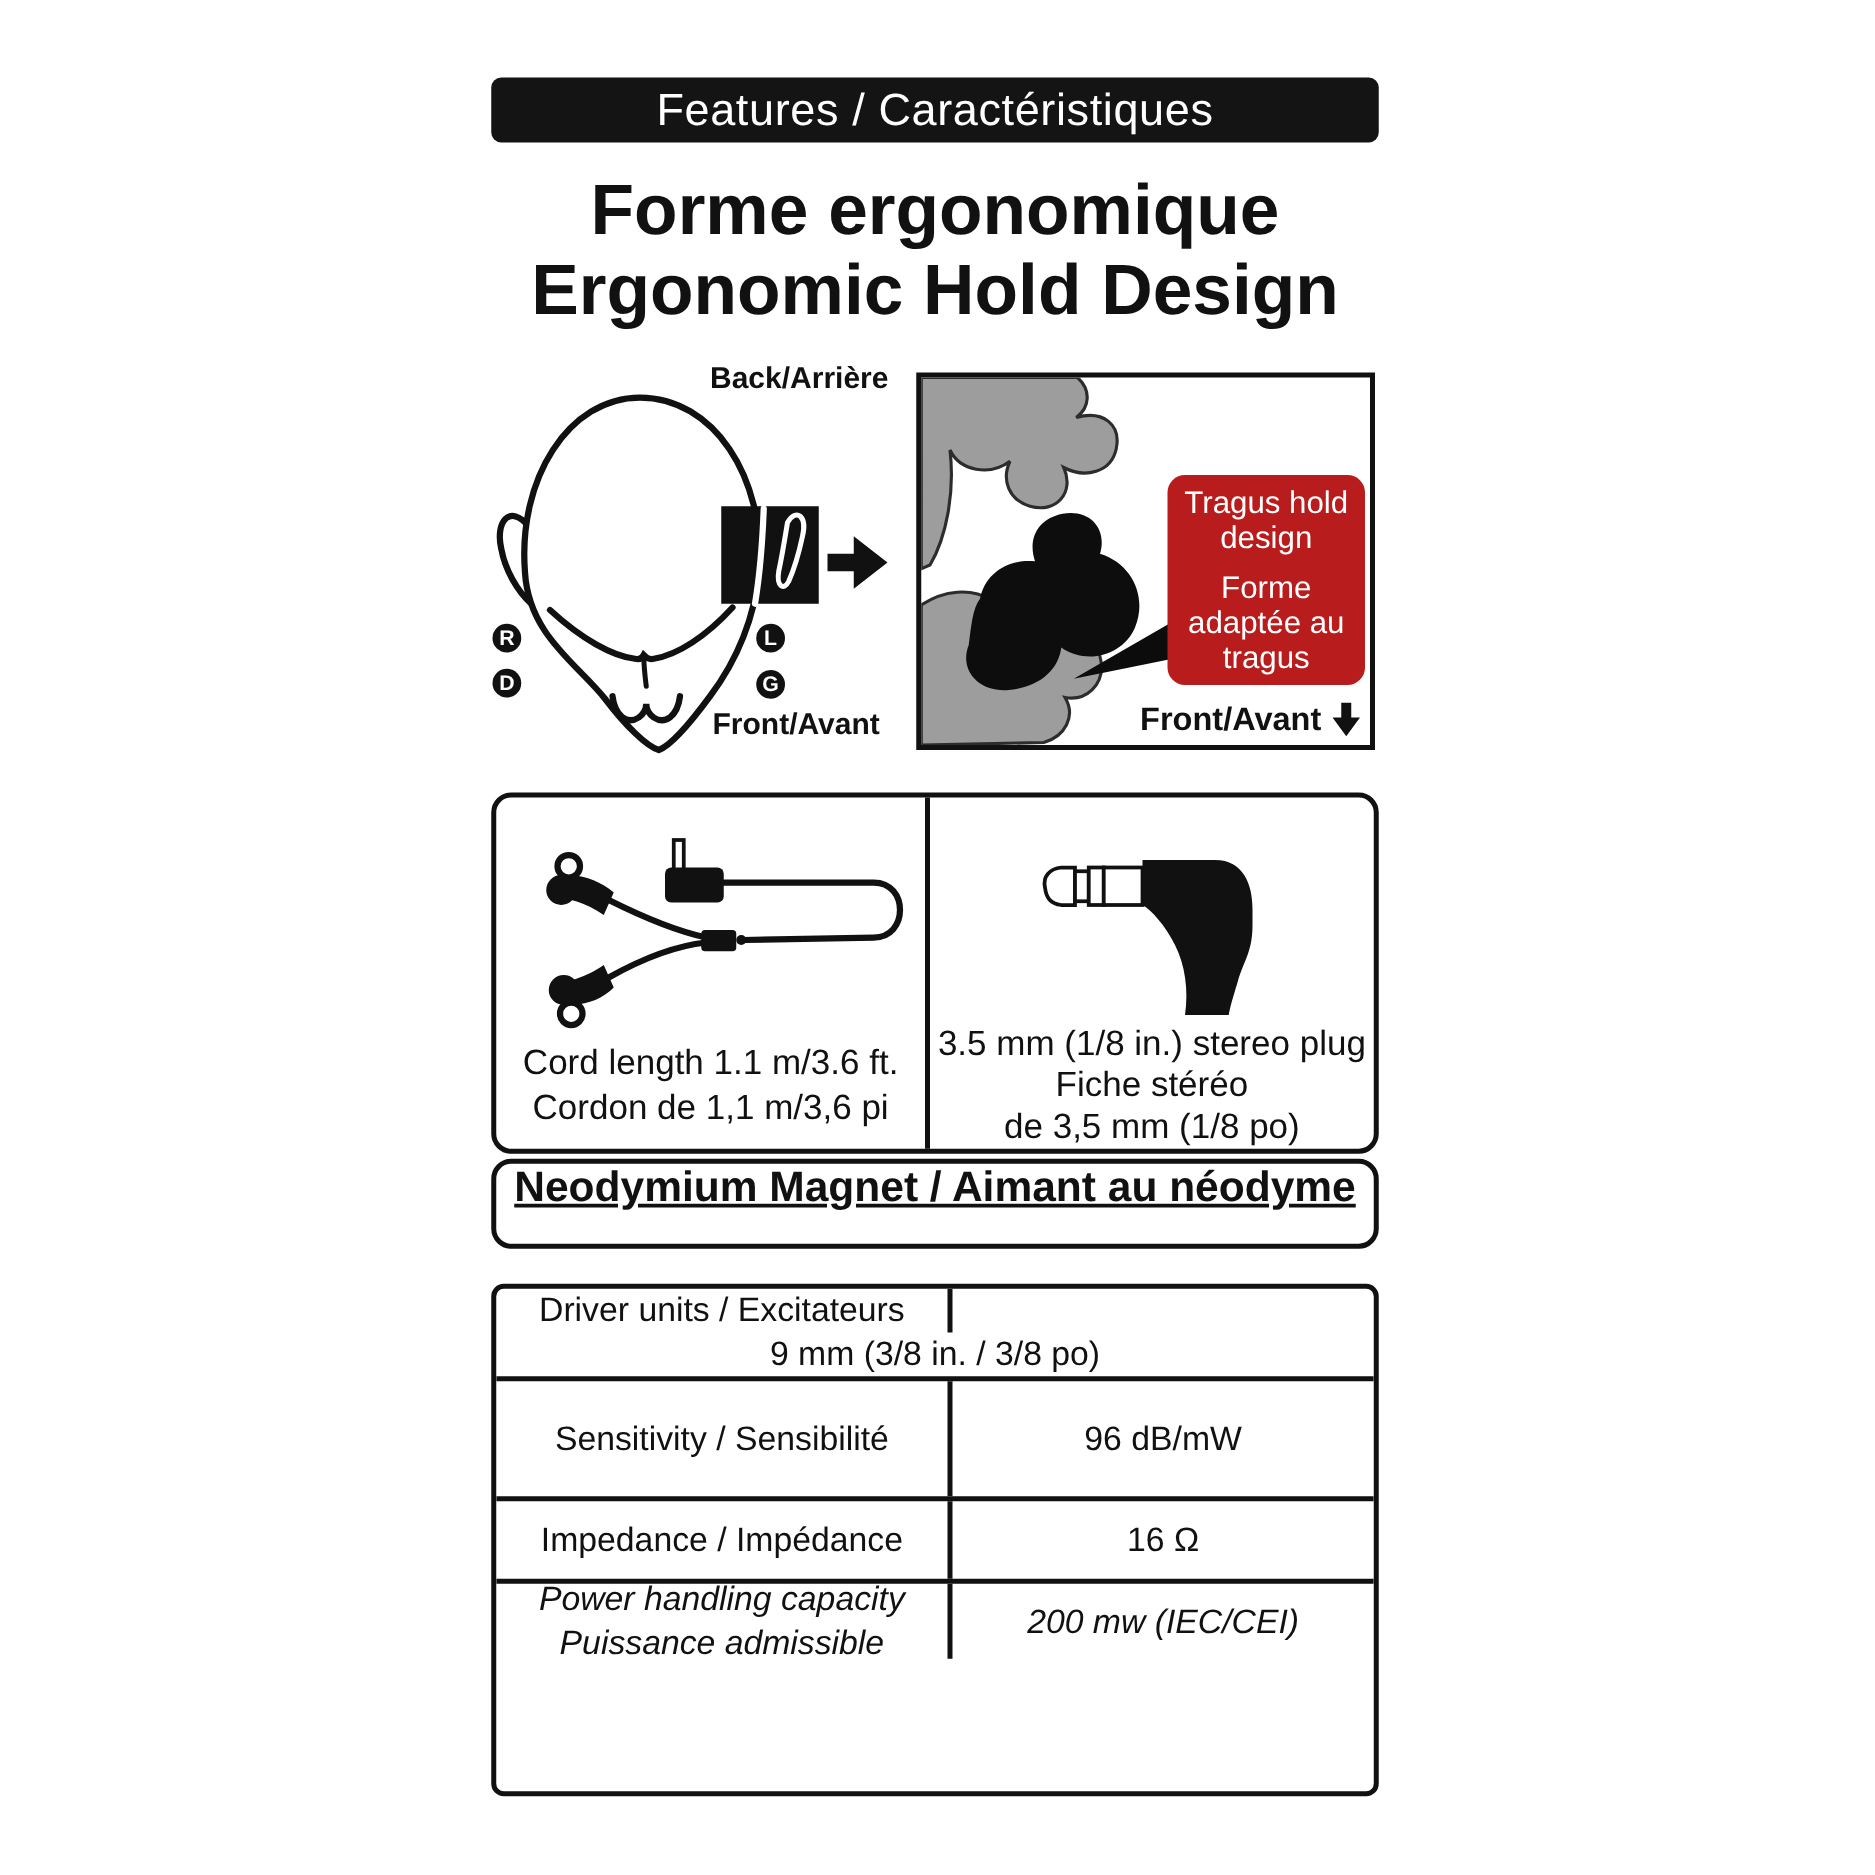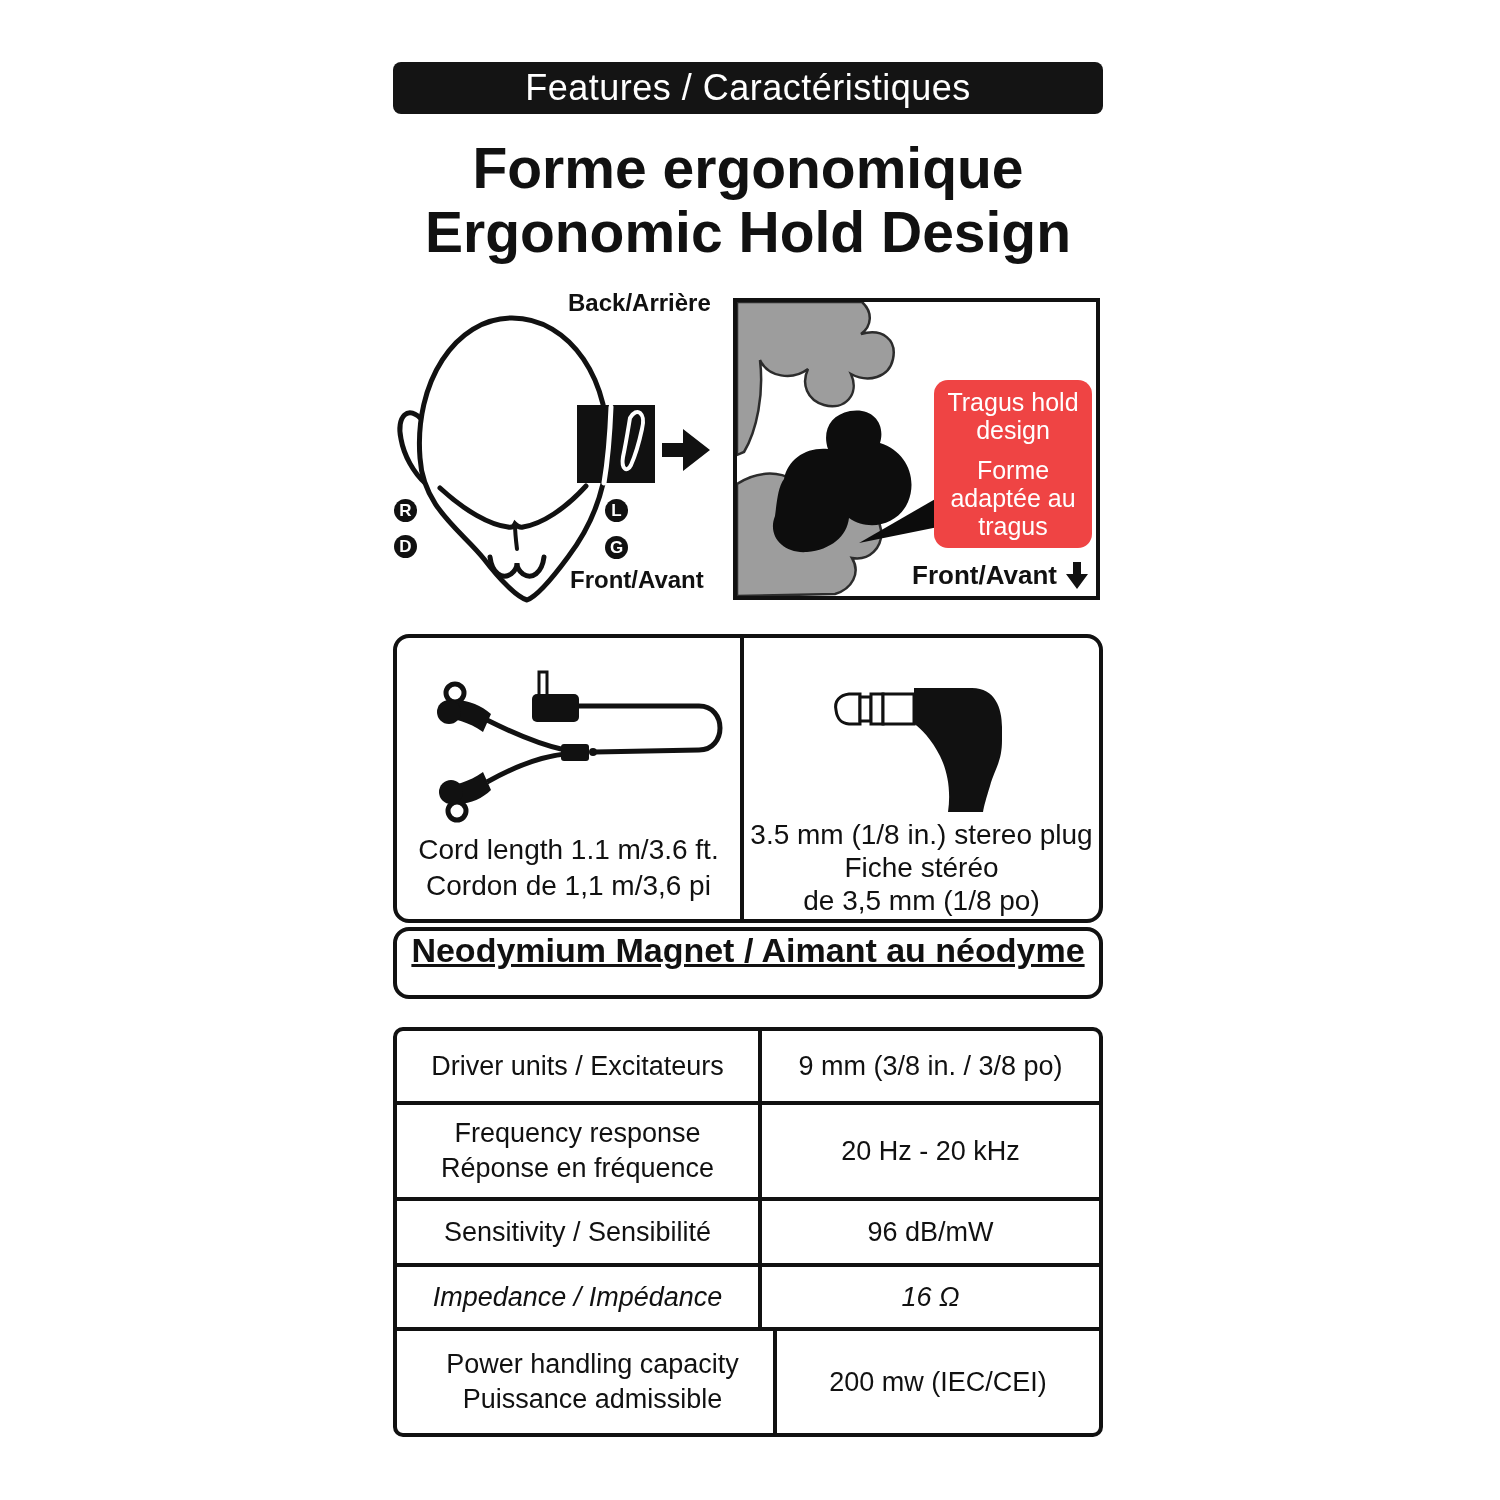--- a/index.html
+++ b/index.html
@@ -40,21 +40,21 @@
   .mk-g { left:605px; top:536px; }
 
   
   .ear-panel {
     position:absolute; left:733px; top:298px; width:367px; height:302px;
     border:4px solid #111; box-sizing:border-box; background:#fff;
   }
   .ear-svg { position:absolute; left:0; top:0; }
   .callout {
     position:absolute; left:197px; top:78px; width:158px; height:168px;
-    background:#ef4444; border-radius:14px; color:#fff;
+    background:#b91c1c; border-radius:14px; color:#fff;
     display:flex; flex-direction:column; align-items:center; justify-content:center;
     gap:12px; text-align:center; font-size:25px; line-height:28px;
     box-sizing:border-box; padding:4px 2px;
   }
   .panel-front {
     position:absolute; right:8px; bottom:5px;
     display:flex; align-items:center; gap:9px;
     font-weight:bold; font-size:26px;
   }
 
@@ -80,21 +80,21 @@
   }
 
   
   .specs {
     position:absolute; left:393px; top:1027px; width:710px; height:410px;
     border:4px solid #111; border-radius:10px; box-sizing:border-box;
     display:flex; flex-direction:column; overflow:hidden;
   }
   .spec-row { display:flex; border-bottom:4px solid #111; }
   .spec-row:last-child { border-bottom:none; }
-  .spec-row:nth-child(1) { height:70px; }
+  .spec-row:nth-child(1) { height:70px;flex-direction:column; }
   .spec-row:nth-child(2) { height:92px; }
   .spec-row:nth-child(3) { height:62px; }
   .spec-row:nth-child(4) { height:60px;font-style:italic; }
   .spec-row:nth-child(5) { flex:1;padding-left:15px; }
   .spec-label, .spec-value {
     display:flex; align-items:center; justify-content:center;
     text-align:center; font-size:27px; line-height:35px;
   }
   .spec-label { width:361px; border-right:4px solid #111; }
   .spec-value { flex:1; }
@@ -226,25 +226,20 @@
   <div class="magnet-box">
     <span>Neodymium Magnet / Aimant au néodyme</span>
   </div>
 
   <div class="specs">
     <div class="spec-row">
       <div class="spec-label preline">Driver units / Excitateurs</div>
       <div class="spec-value preline">9 mm (3/8 in. / 3/8 po)</div>
     </div>
     <div class="spec-row">
-      <div class="spec-label preline">Frequency response
-Réponse en fréquence</div>
-      <div class="spec-value preline">20 Hz - 20 kHz</div>
-    </div>
-    <div class="spec-row">
       <div class="spec-label preline">Sensitivity / Sensibilité</div>
       <div class="spec-value preline">96 dB/mW</div>
     </div>
     <div class="spec-row">
       <div class="spec-label preline">Impedance / Impédance</div>
       <div class="spec-value preline">16 Ω</div>
     </div>
     <div class="spec-row">
       <div class="spec-label preline">Power handling capacity
 Puissance admissible</div>

